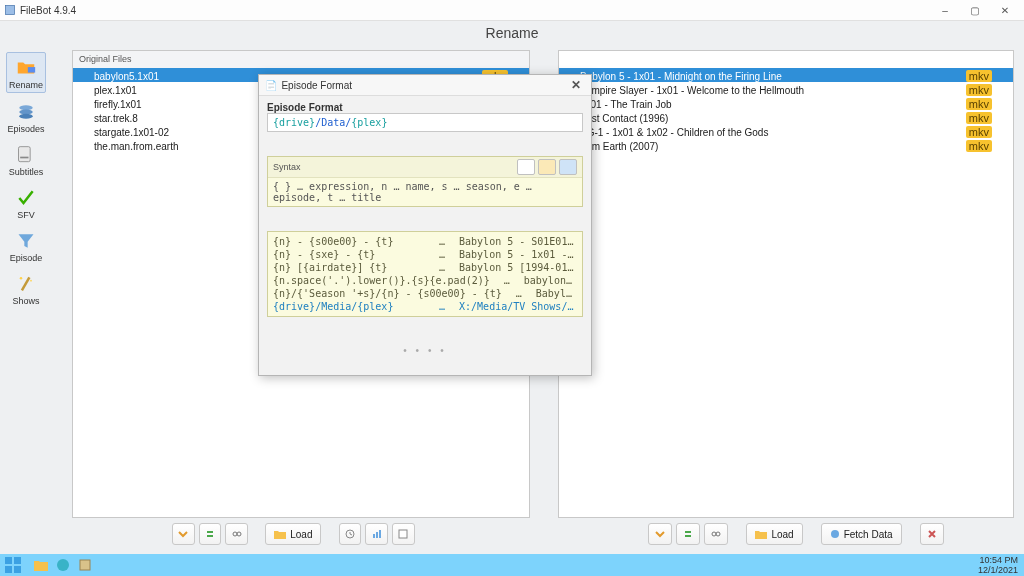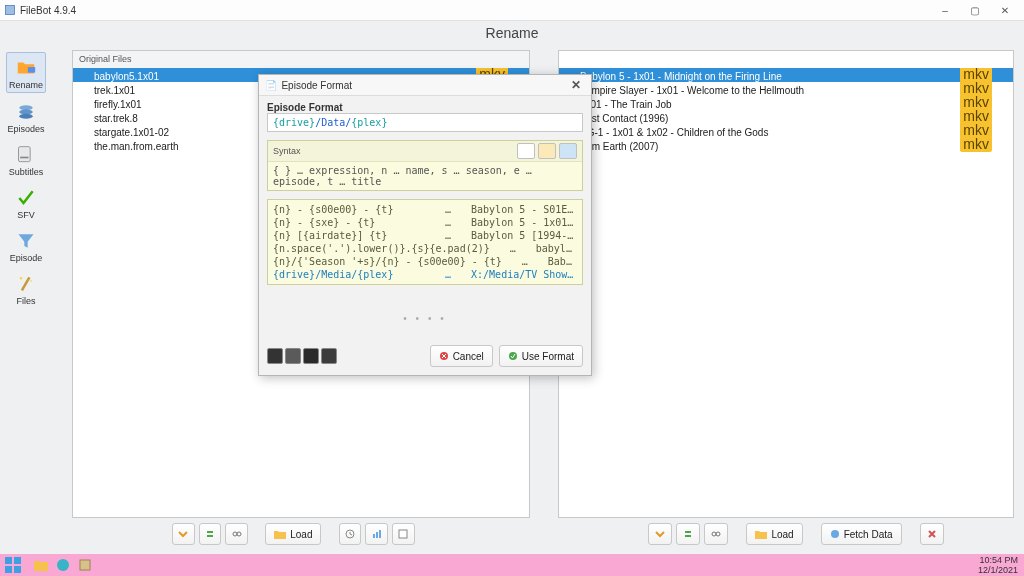--- a/index.html
+++ b/index.html
@@ -18,55 +18,55 @@
 .sbitem .icn{width:22px;height:22px;display:flex;align-items:center;justify-content:center}
 .sbitem .lbl{font-size:9px;color:#333;margin-top:1px}
 
 .panel{position:absolute;top:30px;bottom:36px;background:#fff;border:1px solid #c8c8c8}
 .panel.left{left:72px;width:456px}
 .panel.right{left:558px;right:10px}
 .phdr{height:14px;font-size:9px;color:#555;padding:3px 6px 0;background:#f3f4f6}
 .plist{position:absolute;top:17px;left:0;right:0;bottom:0;overflow:auto}
 .row{display:flex;align-items:flex-end;height:14px;padding:0 21px;font-size:10px;border-bottom:0 solid transparent}
 .row.selected{background:#2f8fd8;color:#fff}
-.ext{margin-left:auto;background:#f7c22e;color:#5a4200;font-size:14px;padding:0 3px;border-radius:2px}
+.ext{margin-left:auto;background:#f7c22e;color:#5a4200;font-size:11px;padding:0 3px;border-radius:2px}
 .row.selected .ext{background:#f7c22e;color:#5a4200}
 
 .ptbar{position:absolute;height:24px;bottom:8px;display:flex;align-items:center;gap:4px}
 .ptbar.left{left:56px;width:456px;justify-content:center}
 .ptbar.right{left:558px;right:10px;justify-content:center}
 .btn{height:20px;border:1px solid #c8c8c8;background:linear-gradient(#fff,#f2f2f2);border-radius:3px;display:flex;align-items:center;padding:0 8px;font-size:10px;gap:4px;cursor:pointer}
 .ibtn{width:22px;padding:0;justify-content:center}
 .sep10{width:10px}
 
 .dialog{position:absolute;left:258px;top:54px;width:332px;height:300px;background:#f2f2f2;border:1px solid #b5b5b5;box-shadow:2px 2px 10px rgba(0,0,0,.25)}
 .dtitle{height:20px;display:flex;align-items:center;padding:0 6px;font-size:10px;color:#333;border-bottom:1px solid #ddd;background:#f7f7f7}
 .dtitle .x{margin-left:auto;font-size:12px;font-weight:bold;color:#555;cursor:pointer;padding:0 4px}
 .dbody{padding:6px 8px;font-size:10px;color:#333}
 .dpath{font-size:9px;color:#555;margin:2px 0 6px}
 .dinput{border:1px solid #c8c8c8;background:#fff;padding:3px 5px;font-family:Consolas,monospace;font-size:10px}
 .dinput .blue{color:#2060d0}
 .dinput .teal{color:#1aa0a0}
-.dsec{margin-top:8px;border:1px solid #cfcf9a;background:#fbfbdf}
+.dsec{margin-top:24px;border:1px solid #cfcf9a;background:#fbfbdf}
 .dsec .hdr{display:flex;align-items:center;font-size:9px;color:#555;padding:2px 5px;border-bottom:1px solid #e2e2be;background:#f4f4da}
 .dsec .body{padding:3px 5px;font-family:Consolas,monospace;font-size:10px;color:#555}
 .b{font-weight:bold}
-.exline{display:flex;gap:20px;padding:1px 0;color:#5b5b3c}
+.exline{display:flex;gap:14px;padding:1px 0;color:#5b5b3c}
 .exline .p{min-width:152px;white-space:nowrap;overflow:hidden}
 .exline .r{flex:1;white-space:nowrap;overflow:hidden;text-overflow:ellipsis}
 .exline.active{color:#2080c0}
 .dots{text-align:center;letter-spacing:3px;color:#aaa;margin-top:28px;font-size:10px}
 .dbtns{position:absolute;left:8px;right:8px;bottom:8px;display:flex;align-items:center}
 .dbtns .left{display:flex;gap:2px}
 .dbtns .right{margin-left:auto;display:flex;gap:6px}
 .tinyicon{width:14px;height:14px;border:1px solid #888;border-radius:2px;background:#444;display:inline-flex}
 .icons-right{margin-left:auto;display:flex;gap:3px}
 .toggleicon{width:16px;height:14px;border:1px solid #c0c0c0;background:#fff;border-radius:2px}
 
-.taskbar{position:absolute;left:0;right:0;bottom:0;height:22px;background:#f9a8d4;display:flex;align-items:center;font-size:9px}
+.taskbar{position:absolute;left:0;right:0;bottom:0;height:22px;background:#7dd3fc;display:flex;align-items:center;font-size:9px}
 .taskbar .start{width:18px;height:18px;margin:0 8px 0 4px}
 .taskbar .tbi{width:22px;height:18px;display:flex;align-items:center;justify-content:center;border-radius:2px}
 .taskbar .clock{margin-left:auto;padding:0 6px;text-align:right;line-height:10px;font-size:9px;color:#333}
 </style>
 </head>
 <body>
 
 <div class="titlebar">
   <span class="ticon">
     <svg viewBox="0 0 16 16">
@@ -136,33 +136,33 @@
       <span class="lbl">Episode</span>
     </div>
     <div class="sbitem">
       <span class="icn">
           <svg viewBox="0 0 24 24" width="20" height="20">
             <rect x="10" y="3" width="3" height="18" transform="rotate(30 12 12)" fill="#c49a3a"></rect>
             <circle cx="6" cy="5" r="1.5" fill="#ffd24a"></circle>
             <circle cx="18" cy="8" r="1" fill="#ffd24a"></circle>
           </svg>
         </span>
-      <span class="lbl">Files</span>
+      <span class="lbl">Shows</span>
     </div>
   </div>
 
   <div class="panel left">
     <div class="phdr">Original Files</div>
     <div class="plist" id="leftlist">
         <div class="row selected">
           <span>babylon5.1x01</span>
           <span class="ext">mkv</span>
         </div>
         <div class="row">
-          <span>trek.1x01</span>
+          <span>plex.1x01</span>
           <span class="ext">mkv</span>
         </div>
         <div class="row">
           <span>firefly.1x01</span>
           <span class="ext">mkv</span>
         </div>
         <div class="row">
           <span>star.trek.8</span>
           <span class="ext">mkv</span>
         </div>
@@ -347,44 +347,20 @@
             </div>
             <div class="exline active">
               <span class="p">{drive}/Media/{plex}</span>
               <span>…</span>
               <span class="r">X:/Media/TV Shows/Babylon 5/Season 01/Babylon 5 - S0…</span>
             </div>
           </div>
       </div>
 
       <div class="dots">• • • •</div>
-    </div>
-    <div class="dbtns">
-      <div class="left">
-        <span class="tinyicon" style="background:#333"></span>
-        <span class="tinyicon" style="background:#5a5a5a"></span>
-        <span class="tinyicon" style="background:#2a2a2a"></span>
-        <span class="tinyicon" style="background:#3c3c3c"></span>
-      </div>
-      <div class="right">
-        <div class="btn">
-            <svg width="10" height="10" viewBox="0 0 10 10">
-              <circle cx="5" cy="5" r="4" fill="#d44"></circle>
-              <path d="M3 3l4 4M7 3l-4 4" stroke="#fff"></path>
-            </svg>
-            <span>Cancel</span>
-          </div>
-        <div class="btn">
-            <svg width="10" height="10" viewBox="0 0 10 10">
-              <circle cx="5" cy="5" r="4" fill="#4aa84a"></circle>
-              <path d="M3 5l1.5 2L7 3" stroke="#fff" fill="none"></path>
-            </svg>
-            <span>Use Format</span>
-          </div>
-      </div>
     </div>
   </div>
 </div>
 
 <div class="taskbar">
   <span class="start"><svg viewBox="0 0 18 18">
         <rect x="1" y="1" width="7" height="7" fill="#3ba1e3"></rect>
         <rect x="10" y="1" width="7" height="7" fill="#3ba1e3"></rect>
         <rect x="1" y="10" width="7" height="7" fill="#3ba1e3"></rect>
         <rect x="10" y="10" width="7" height="7" fill="#3ba1e3"></rect>

